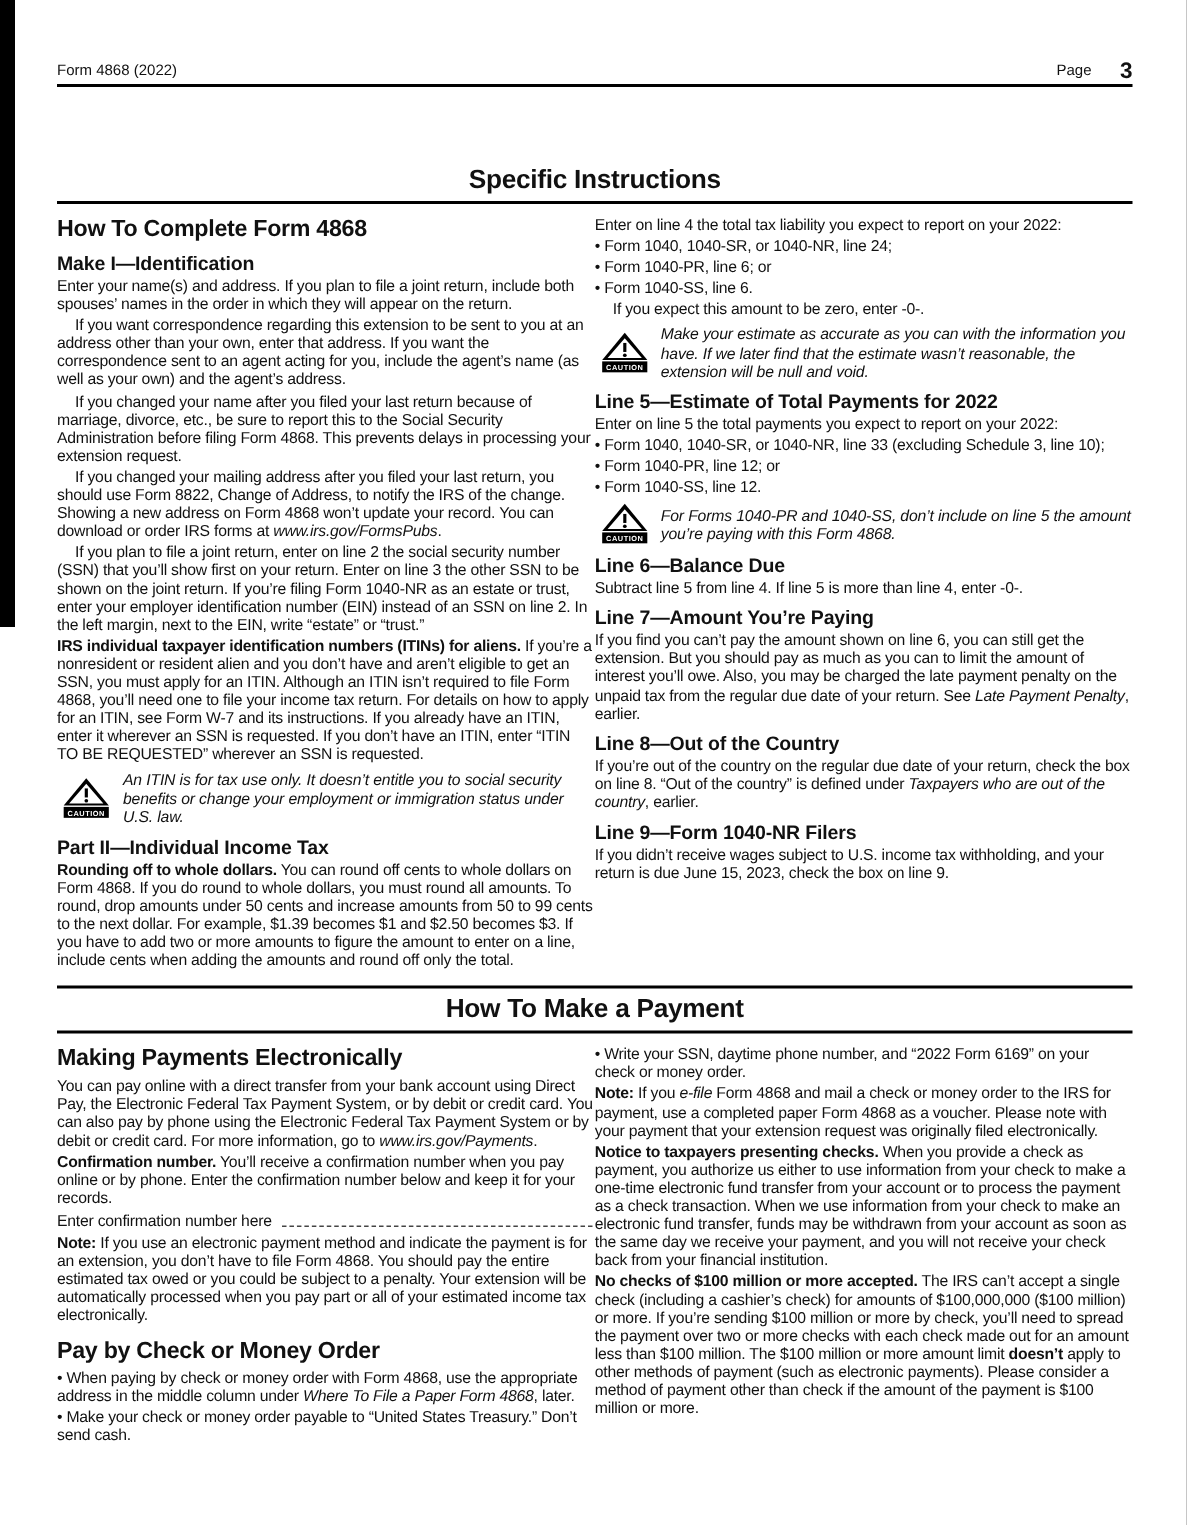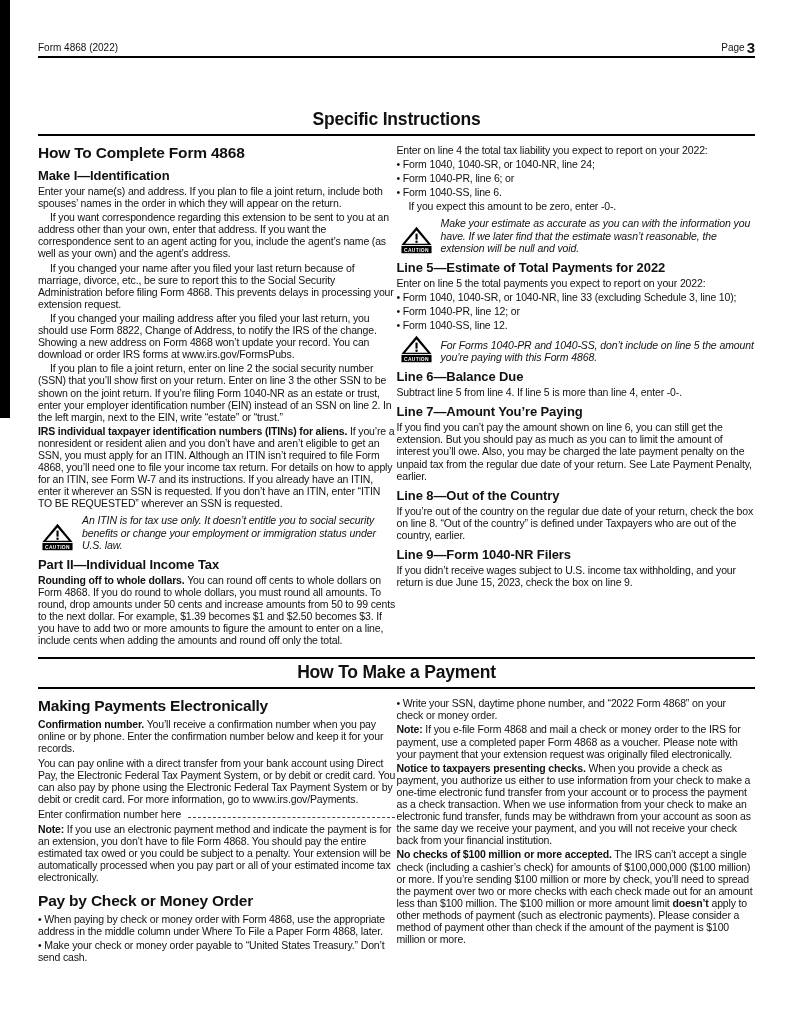--- a/index.html
+++ b/index.html
@@ -14,21 +14,21 @@
     padding:42px 36px 0 38px;
     overflow:hidden;
   }
   .scan-bar{position:absolute;left:0;top:0;width:10px;height:418px;background:#000;}
   .hdr{
     display:flex;justify-content:space-between;align-items:flex-end;
     border-bottom:2px solid #000;
     padding-bottom:3px;
     font-size:10px;
   }
-  .pg{display:inline-flex;align-items:flex-end;gap:2px;}
+  .pg{display:inline-flex;align-items:flex-end;gap:19px;}
   .pg-num{font-size:15px;font-weight:bold;line-height:11px;}
   .banner{
     border-bottom:2.5px solid #000;
     text-align:center;font-weight:bold;font-size:17.5px;
     padding:3px 0 4px;
     letter-spacing:-0.2px;
     margin-top:48px;
   }
   .banner2{
     border-top:2.5px solid #000;
@@ -39,22 +39,22 @@
     letter-spacing:-0.2px;
   }
   .cols{display:flex;padding-top:8px;}
   .col{flex:1;min-width:0;}
   .col > :first-child{margin-top:0;}
   .h1{font-size:15.5px;font-weight:bold;margin:8px 0 3px;letter-spacing:-0.2px;}
   .h2{font-size:13px;font-weight:bold;margin:6px 0 2px;letter-spacing:-0.1px;}
   p{margin:0 0 2px;font-size:10.5px;line-height:12.1px;letter-spacing:-0.15px;}
   p.indent{text-indent:12px;}
   .b{font-weight:bold;}
-  .i{margin-top:36px;}
-  .caution{display:flex;gap:9px;margin:4px 0 4px;align-items:flex-end;padding-left:4px;}
+  .i{font-style:italic;margin-top:36px;}
+  .caution{display:flex;gap:9px;margin:4px 0 4px;align-items:center;padding-left:4px;}
   .caution-icon svg{width:31px;height:28px;display:block;}
   .caution-text{flex:1;font-style:italic;font-size:10.5px;line-height:12.1px;letter-spacing:-0.1px;padding-top:1px;}
   .confirm{display:flex;align-items:flex-end;font-size:10.5px;line-height:12.1px;margin:3px 0 3px;letter-spacing:-0.15px;}
   .confirm .dots{flex:1;border-bottom:1.5px dashed #444;margin:0 2px 2px 7px;height:1px;}
 </style>
 </head>
 <body>
 
 <div class="page">
   <div class="scan-bar"></div>
@@ -141,31 +141,31 @@
         <h3 class="h2"><span>Line 9—Form 1040-NR Filers</span></h3>
         <p class=""><span>If you didn’t receive wages subject to U.S. income tax withholding, and your return is due June 15, 2023, check the box on line 9.</span></p>
       </div>
   </div>
 
   <div class="banner2">How To Make a Payment</div>
 
   <div class="cols">
     <div class="col">
         <h2 class="h1"><span>Making Payments Electronically</span></h2>
+        <p class=""><span>You can pay online with a direct transfer from your bank account using Direct Pay, the Electronic Federal Tax Payment System, or by debit or credit card. You can also pay by phone using the Electronic Federal Tax Payment System or by debit or credit card. For more information, go to </span><span class="i">www.irs.gov/Payments</span><span>.</span></p>
         <p class=""><span class="b">Confirmation number.</span><span> You’ll receive a confirmation number when you pay online or by phone. Enter the confirmation number below and keep it for your records.</span></p>
-        <p class=""><span>You can pay online with a direct transfer from your bank account using Direct Pay, the Electronic Federal Tax Payment System, or by debit or credit card. You can also pay by phone using the Electronic Federal Tax Payment System or by debit or credit card. For more information, go to </span><span class="i">www.irs.gov/Payments</span><span>.</span></p>
         <div class="confirm">
           <span>Enter confirmation number here</span>
           <span class="dots"></span>
         </div>
         <p class=""><span class="b">Note:</span><span> If you use an electronic payment method and indicate the payment is for an extension, you don’t have to file Form 4868. You should pay the entire estimated tax owed or you could be subject to a penalty. Your extension will be automatically processed when you pay part or all of your estimated income tax electronically.</span></p>
         <h2 class="h1"><span>Pay by Check or Money Order</span></h2>
         <p class=""><span>• When paying by check or money order with Form 4868, use the appropriate address in the middle column under </span><span class="i">Where To File a Paper Form 4868</span><span>, later.</span></p>
         <p class=""><span>• Make your check or money order payable to “United States Treasury.” Don’t send cash.</span></p>
       </div>
     <div class="col">
-        <p class=""><span>• Write your SSN, daytime phone number, and “2022 Form 4868” on your check or money order.</span></p>
+        <p class=""><span>• Write your SSN, daytime phone number, and “2022 Form 6169” on your check or money order.</span></p>
         <p class=""><span class="b">Note:</span><span> If you </span><span class="i">e-file</span><span> Form 4868 and mail a check or money order to the IRS for payment, use a completed paper Form 4868 as a voucher. Please note with your payment that your extension request was originally filed electronically.</span></p>
         <p class=""><span class="b">Notice to taxpayers presenting checks.</span><span> When you provide a check as payment, you authorize us either to use information from your check to make a one-time electronic fund transfer from your account or to process the payment as a check transaction. When we use information from your check to make an electronic fund transfer, funds may be withdrawn from your account as soon as the same day we receive your payment, and you will not receive your check back from your financial institution.</span></p>
         <p class=""><span class="b">No checks of $100 million or more accepted.</span><span> The IRS can’t accept a single check (including a cashier’s check) for amounts of $100,000,000 ($100 million) or more. If you’re sending $100 million or more by check, you’ll need to spread the payment over two or more checks with each check made out for an amount less than $100 million. The $100 million or more amount limit </span><span class="b">doesn’t</span><span> apply to other methods of payment (such as electronic payments). Please consider a method of payment other than check if the amount of the payment is $100 million or more.</span></p>
       </div>
   </div>
 </div>
 
 </body></html>

